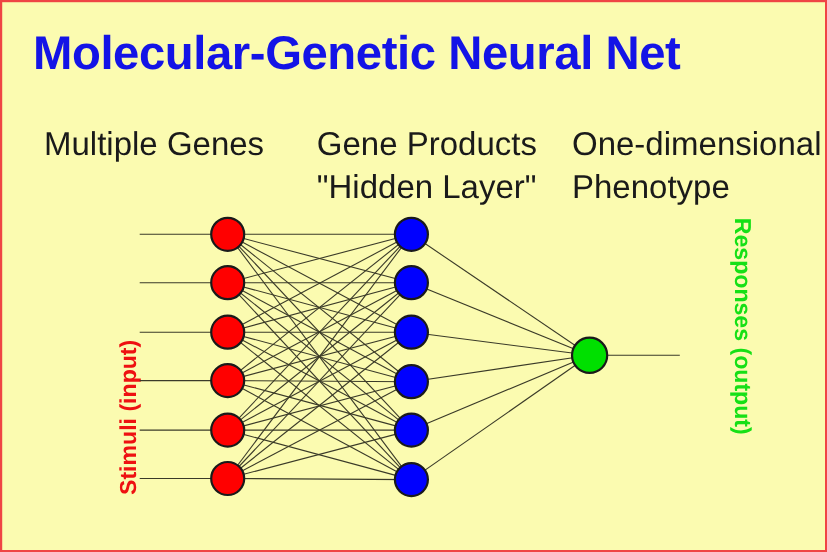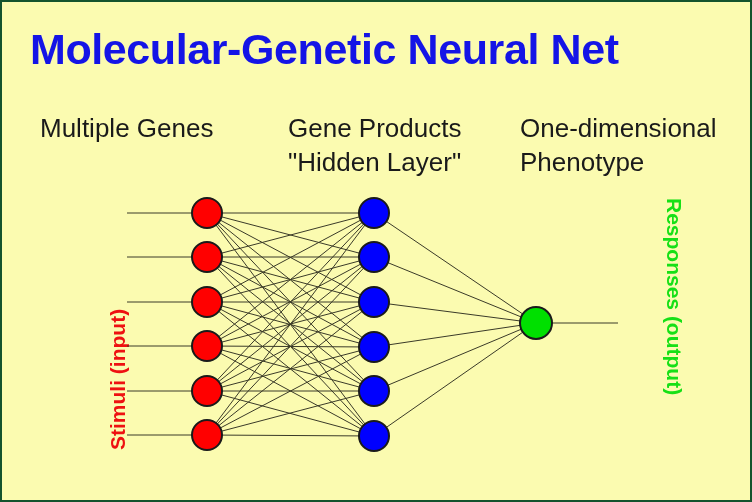--- a/index.html
+++ b/index.html
@@ -6,41 +6,41 @@
   html, body {
     margin: 0;
     padding: 0;
     background: #ffffff;
   }
   #slide {
     position: relative;
     width: 752px;
     height: 502px;
     background: #fbfbb0;
-    border: 2px solid #14532d;
+    border: 2px solid #ef4444;
     box-sizing: border-box;
     overflow: hidden;
     font-family: "Liberation Sans", sans-serif;
     text-decoration: underline;
   }
   #title {
     position: absolute;
     left: 28px;
     top: 26px;
     width: 700px;
     font-size: 43px;
     font-weight: bold;
     color: #1414e6;
     letter-spacing: -0.4px;
     white-space: nowrap;
     line-height: 1;
   }
   .col-head {
     position: absolute;
-    font-size: 26px;
+    font-size: 30px;
     color: #1a1a1a;
     line-height: 1.30;
     font-weight: normal;
     white-space: pre-line;
   }
   #head-genes   { left: 38px;  top: 110px; width: 230px; }
   #head-hidden  { left: 286px; top: 110px; width: 230px; text-align: left; }
   #head-pheno   { left: 518px; top: 110px; width: 232px; text-align: left; }
 
   .vlabel {

